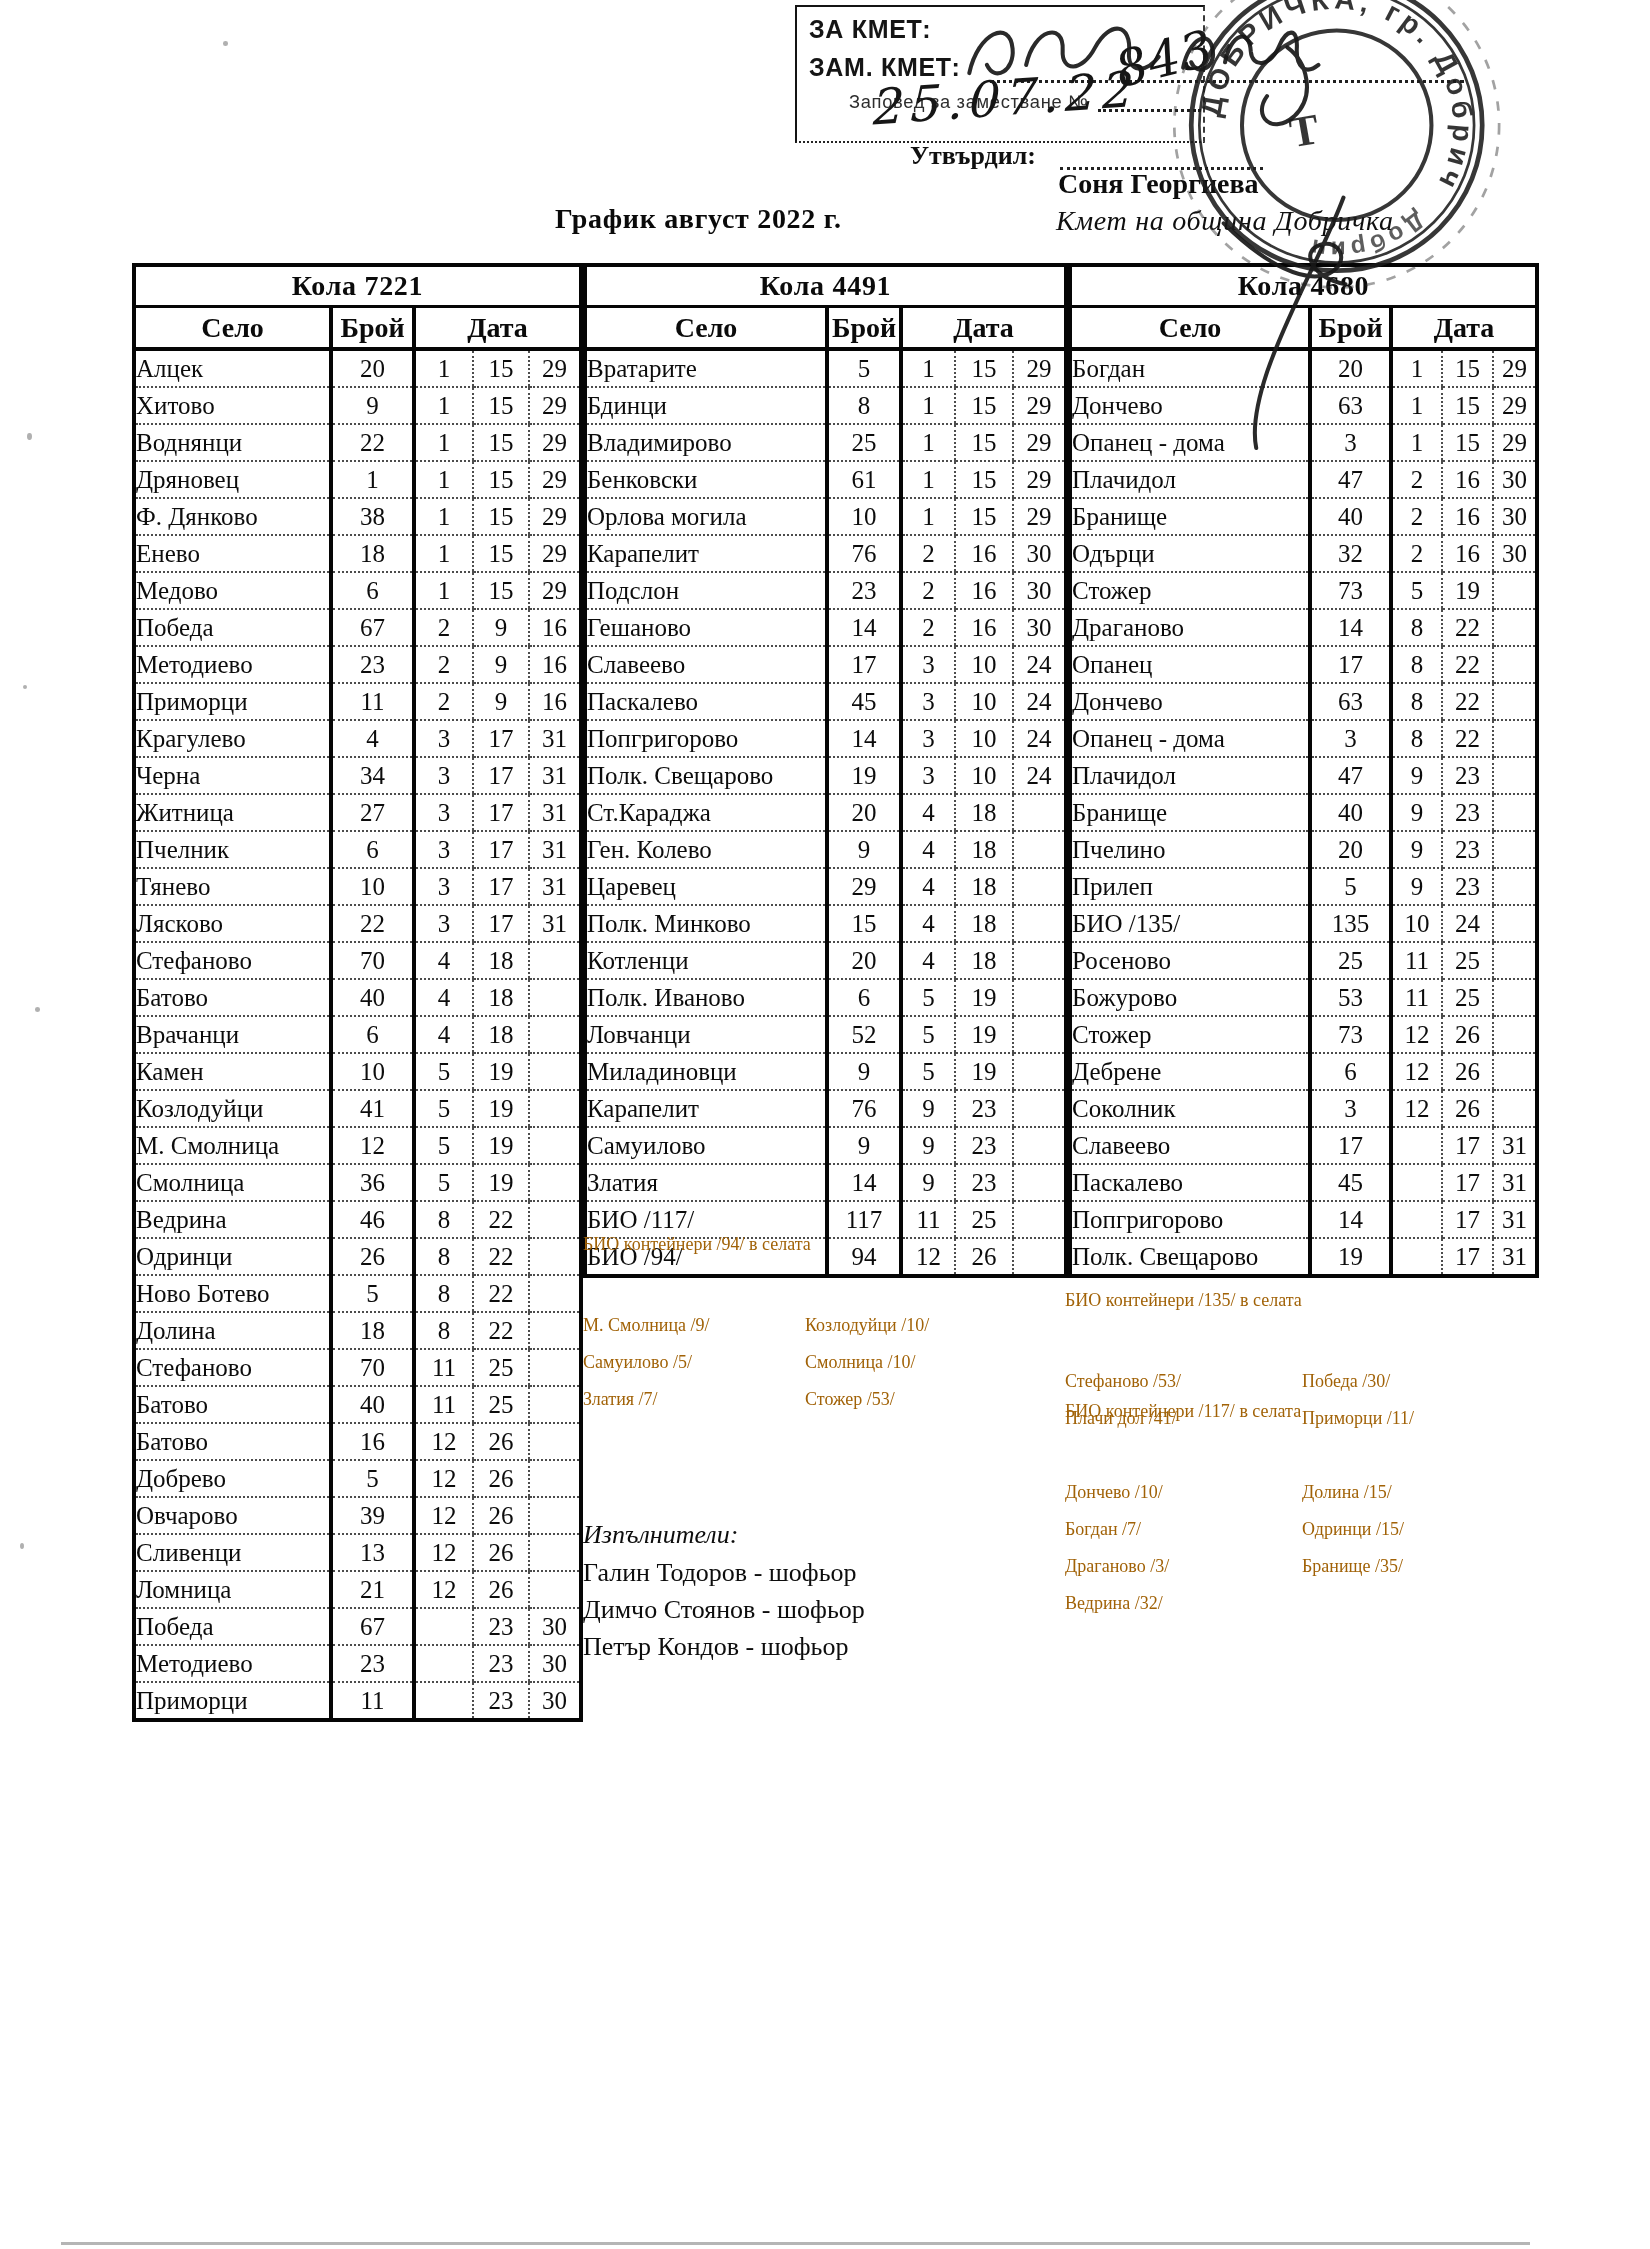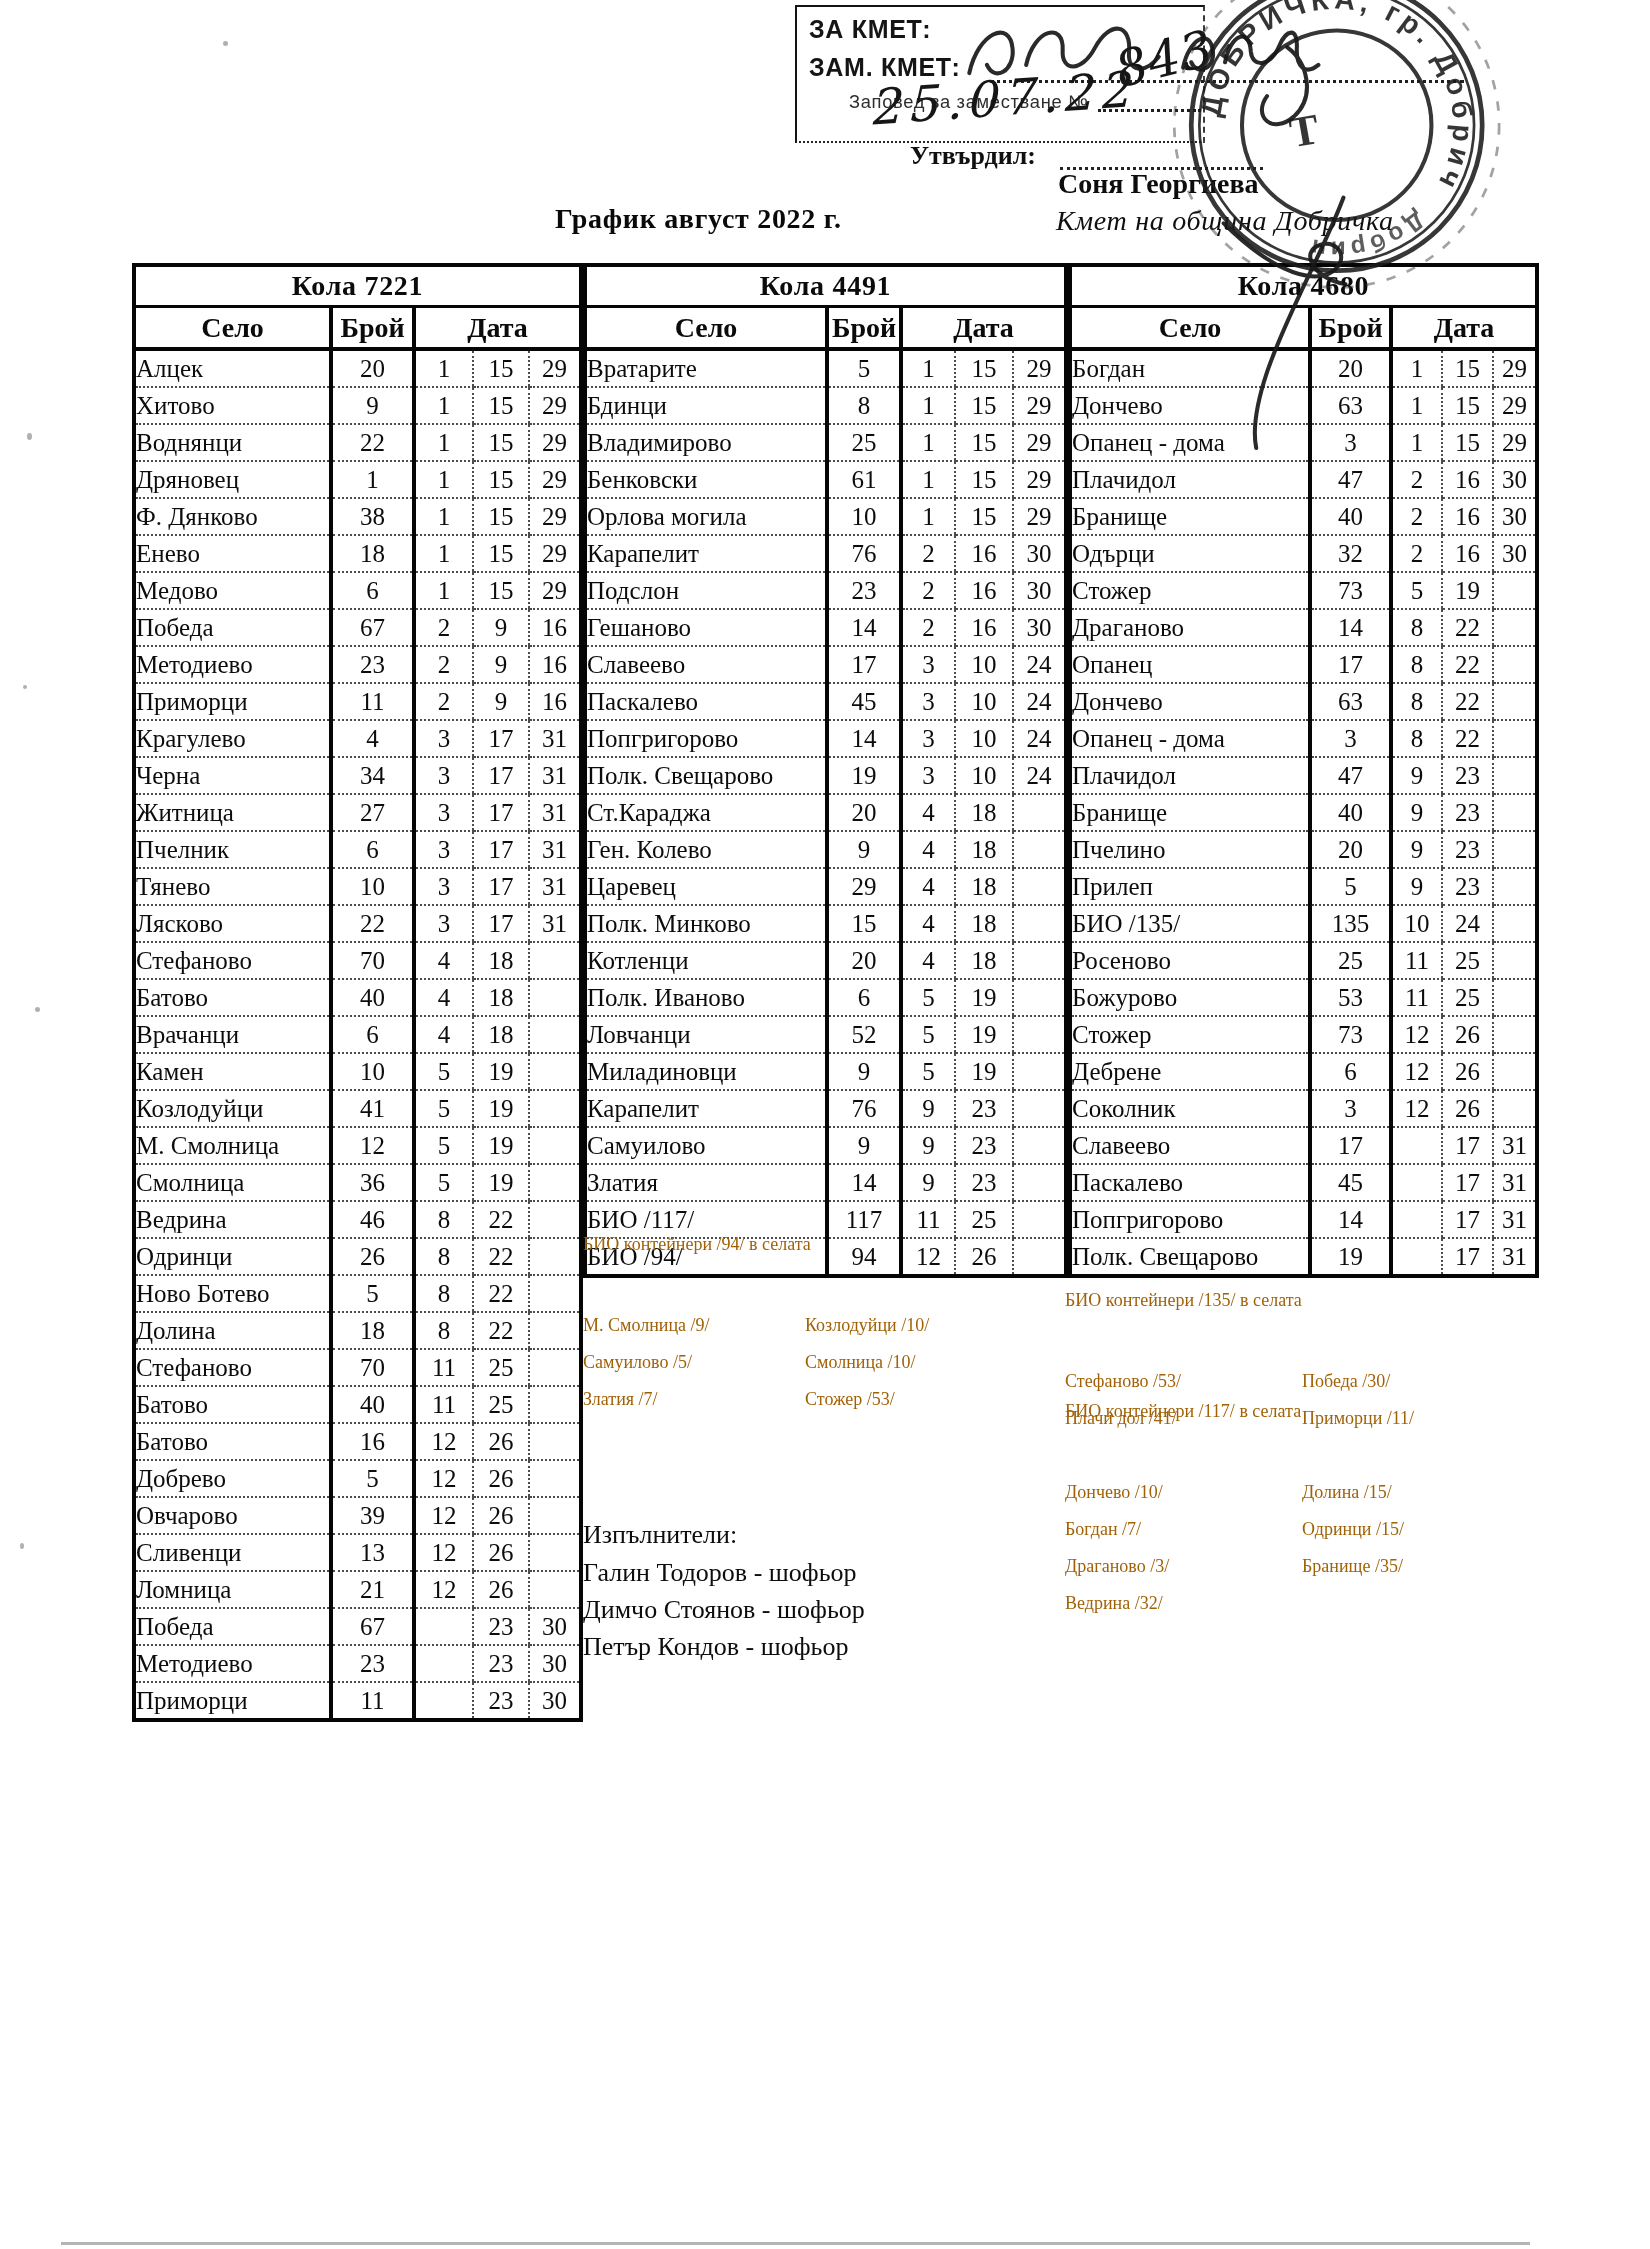--- a/index.html
+++ b/index.html
@@ -61,21 +61,21 @@
   .notes{font-size:18px;color:#a16207;}
   .notes-4491{left:583px;top:1226px;width:474px;}
   .notes-4680{left:1065px;top:1282px;width:487px;}
   .note-line{height:37px;line-height:37px;white-space:nowrap;}
   .note-a{display:inline-block;margin-top:44px;}
   .notes-4491 .note-a{width:222px;}
   .notes-4680 .note-a{width:237px;}
 
   
   .executors{left:583px;top:1516px;font-size:26px;color:#0d0d0d;}
-  .executors .exec-label{height:38px;line-height:38px;}
+  .executors .exec-label{height:38px;line-height:38px;font-style:italic;}
   .executors .driver{height:37px;line-height:37px;}
 
   
   .ink-overlay{left:0;top:0;width:1651px;height:609px;pointer-events:none;}
 
   
   .scan-bottom{left:61px;top:2242px;width:1469px;height:2.7px;background:#8d8d8d;opacity:.65;}
   .speck{position:absolute;background:#6f6f6f;border-radius:50%;opacity:.55;}
 </style>
 </head>

